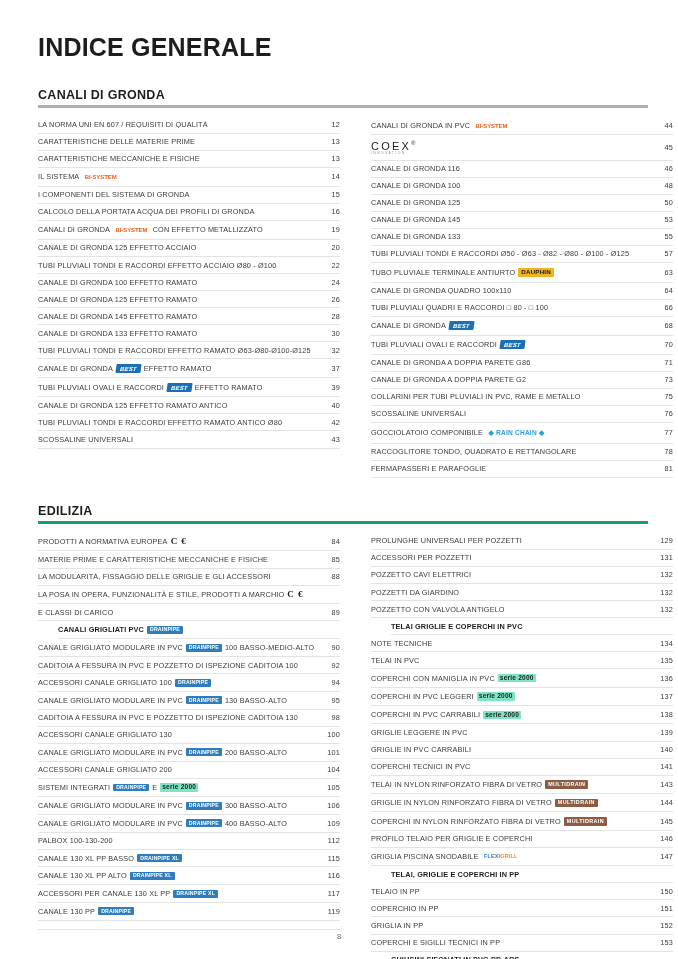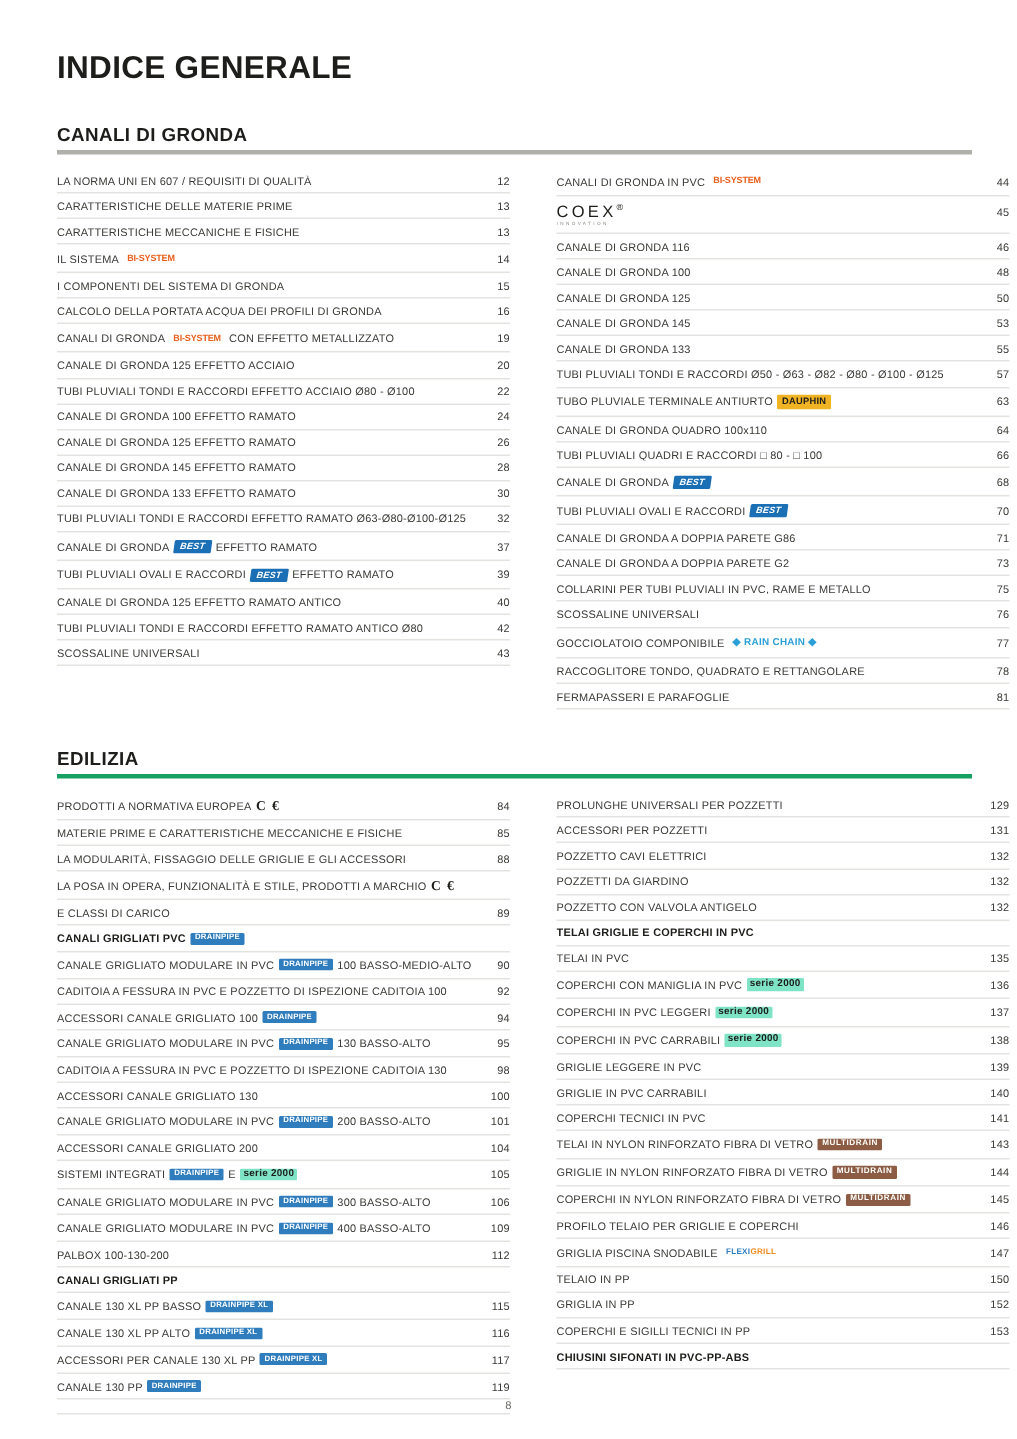--- a/index.html
+++ b/index.html
@@ -16,21 +16,21 @@
     overflow: hidden;
   }
   .page {
     position: absolute;
     left: 0; top: 0;
     width: 678px; height: 959px;
     box-sizing: border-box;
     padding: 26px 30px 0 38px;
   }
   .page-title {
-    font-size: 21px;
+    font-size: 25px;
     font-weight: bold;
     letter-spacing: 0.2px;
     color: #1d1d1b;
     margin: 8px 0 0 0;
     line-height: 1.1;
   }
   .section { margin-top: 26px; }
   .section-head {
     font-size: 12.5px;
     font-weight: bold;
@@ -61,20 +61,21 @@
     line-height: 1;
     padding: 4.6px 0 4.2px 0;
     letter-spacing: 0.15px;
     color: #3a3a38;
     white-space: nowrap;
   }
   .entry.sub {
     font-weight: bold;
     color: #1d1d1b;
     font-size: 7.3px;
+    margin-left: 20px;
   }
   .entry .lbl {
     flex: 1 1 auto;
     overflow: hidden;
     display: flex;
     align-items: center;
     gap: 3px;
   }
   .entry .pg {
     flex: 0 0 auto;
@@ -526,26 +527,20 @@
               <span>400 BASSO-ALTO</span>
             </div>
             <div class="pg">109</div>
           </div>
           <div class="entry">
             <div class="lbl">
               <span>PALBOX 100-130-200</span>
             </div>
             <div class="pg">112</div>
           </div>
-          <div class="entry sub nopg">
-            <div class="lbl">
-              <span>CANALI GRIGLIATI PP</span>
-            </div>
-            <div class="pg"></div>
-          </div>
           <div class="entry">
             <div class="lbl">
               <span>CANALE 130 XL PP BASSO</span>
               <span class="badge b-drainpipe">DRAINPIPE XL</span>
             </div>
             <div class="pg">115</div>
           </div>
           <div class="entry">
             <div class="lbl">
               <span>CANALE 130 XL PP ALTO</span>
@@ -601,20 +596,26 @@
             <div class="pg">132</div>
           </div>
           <div class="entry sub nopg">
             <div class="lbl">
               <span>TELAI GRIGLIE E COPERCHI IN PVC</span>
             </div>
             <div class="pg"></div>
           </div>
           <div class="entry">
             <div class="lbl">
+              <span>NOTE TECNICHE</span>
+            </div>
+            <div class="pg">134</div>
+          </div>
+          <div class="entry">
+            <div class="lbl">
               <span>TELAI IN PVC</span>
             </div>
             <div class="pg">135</div>
           </div>
           <div class="entry">
             <div class="lbl">
               <span>COPERCHI CON MANIGLIA IN PVC</span>
               <span class="badge b-serie2000">serie 2000</span>
             </div>
             <div class="pg">136</div>
@@ -678,25 +679,37 @@
             </div>
             <div class="pg">146</div>
           </div>
           <div class="entry">
             <div class="lbl">
               <span>GRIGLIA PISCINA SNODABILE</span>
               <span class="badge b-flexigrill"><span>FLEXI</span><span class="fx2">GRILL</span></span>
             </div>
             <div class="pg">147</div>
           </div>
+          <div class="entry sub nopg">
+            <div class="lbl">
+              <span>TELAI, GRIGLIE E COPERCHI IN PP</span>
+            </div>
+            <div class="pg"></div>
+          </div>
           <div class="entry">
             <div class="lbl">
               <span>TELAIO IN PP</span>
             </div>
             <div class="pg">150</div>
+          </div>
+          <div class="entry">
+            <div class="lbl">
+              <span>COPERCHIO IN PP</span>
+            </div>
+            <div class="pg">151</div>
           </div>
           <div class="entry">
             <div class="lbl">
               <span>GRIGLIA IN PP</span>
             </div>
             <div class="pg">152</div>
           </div>
           <div class="entry">
             <div class="lbl">
               <span>COPERCHI E SIGILLI TECNICI IN PP</span>

